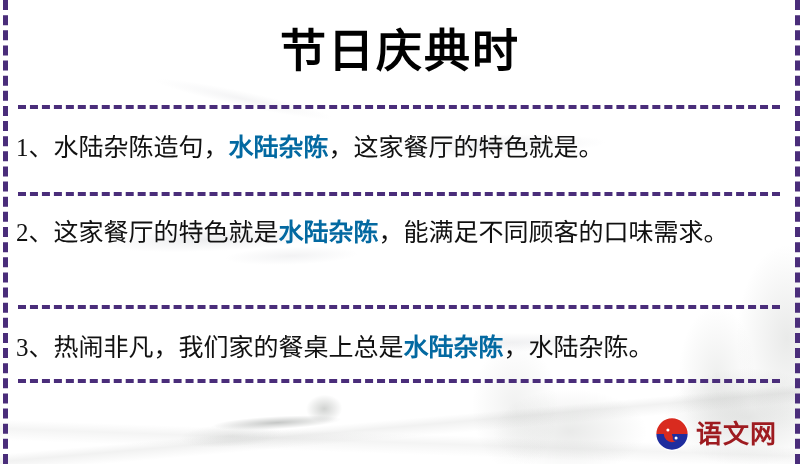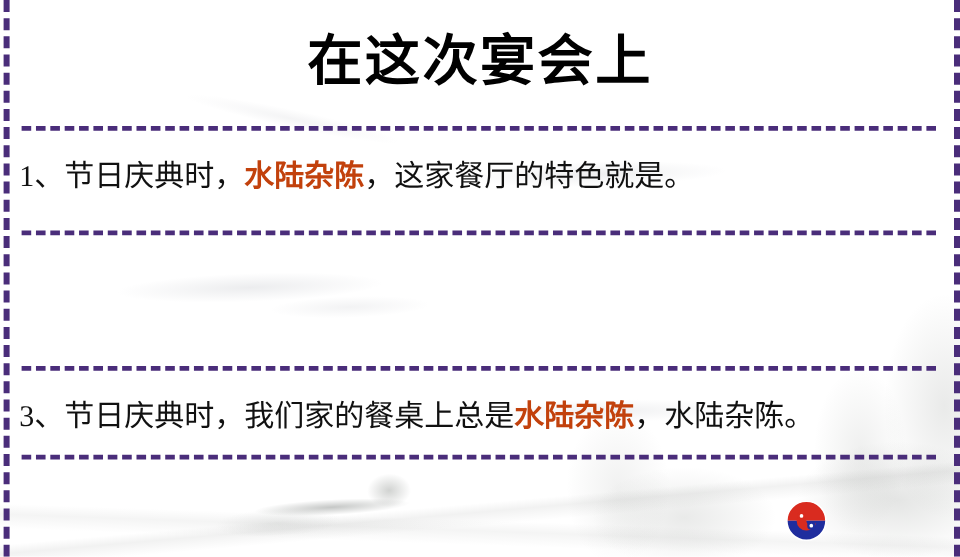--- a/index.html
+++ b/index.html
@@ -158,21 +158,21 @@
     line-height: 41px;
     color: #111111;
     z-index: 2;
     font-family: "Liberation Serif", "DejaVu Serif", serif;
   }
   .s1 { top: 127px; }
   .s2 { top: 212px; }
   .s3 { top: 327px; }
 
   .hl {
-    color: #c2410c;
+    color: #0369a1;
     font-weight: bold;
   }
 
   
   .logo {
     position: absolute;
     left: 655px;
     top: 417px;
     display: flex;
     align-items: center;
@@ -208,38 +208,42 @@
   <div class="wm wm-boat"></div>
 
   <div class="rail rail-left"></div>
   <div class="rail rail-right"></div>
 
   <div class="sep sep-1"></div>
   <div class="sep sep-2"></div>
   <div class="sep sep-3"></div>
   <div class="sep sep-4"></div>
 
-  <div class="title">在这次宴会上</div>
+  <div class="title">节日庆典时</div>
 
   <div class="sentence s1">
-    <span>1、</span><span>节日庆典时，</span><span class="hl">水陆杂陈</span><span>，这家餐厅的特色就是。</span>
-  </div>
-
+    <span>1、</span><span>水陆杂陈造句，</span><span class="hl">水陆杂陈</span><span>，这家餐厅的特色就是。</span>
+  </div>
+
+  <div class="sentence s2">
+    <span>2、</span><span>这家餐厅的特色就是</span><span class="hl">水陆杂陈</span><span>，能满足不同顾客的口味需求。</span>
+  </div>
 
   <div class="sentence s3">
-    <span>3、</span><span>节日庆典时，我们家的餐桌上总是</span><span class="hl">水陆杂陈</span><span>，水陆杂陈。</span>
+    <span>3、</span><span>热闹非凡，我们家的餐桌上总是</span><span class="hl">水陆杂陈</span><span>，水陆杂陈。</span>
   </div>
 
   <div class="logo">
     <svg class="logo-mark" viewBox="0 0 100 100">
       <circle cx="50" cy="50" r="48" fill="#ffffff"></circle>
       <path d="M50 2 A48 48 0 0 0 2 50 L98 50 A48 48 0 0 0 50 2 Z" fill="#d92b1f"></path>
       <path d="M50 98 A48 48 0 0 0 98 50 L2 50 A48 48 0 0 0 50 98 Z" fill="#1f2d9e"></path>
       <path d="M26 50 A12 12 0 0 1 50 50 A12 12 0 0 0 74 50 A24 24 0 0 1 26 50 Z" fill="#d92b1f"></path>
       <circle cx="38" cy="38" r="10" fill="#d92b1f"></circle>
       <circle cx="38" cy="38" r="4.5" fill="#ffffff"></circle>
       <circle cx="62" cy="62" r="10" fill="#1f2d9e"></circle>
       <circle cx="62" cy="62" r="4.5" fill="#ffffff"></circle>
       <circle cx="50" cy="50" r="48" fill="none" stroke="#ffffff" stroke-width="4"></circle>
     </svg>
+    <span class="logo-text">语文网</span>
   </div>
 
 </div>
 
 </body></html>

